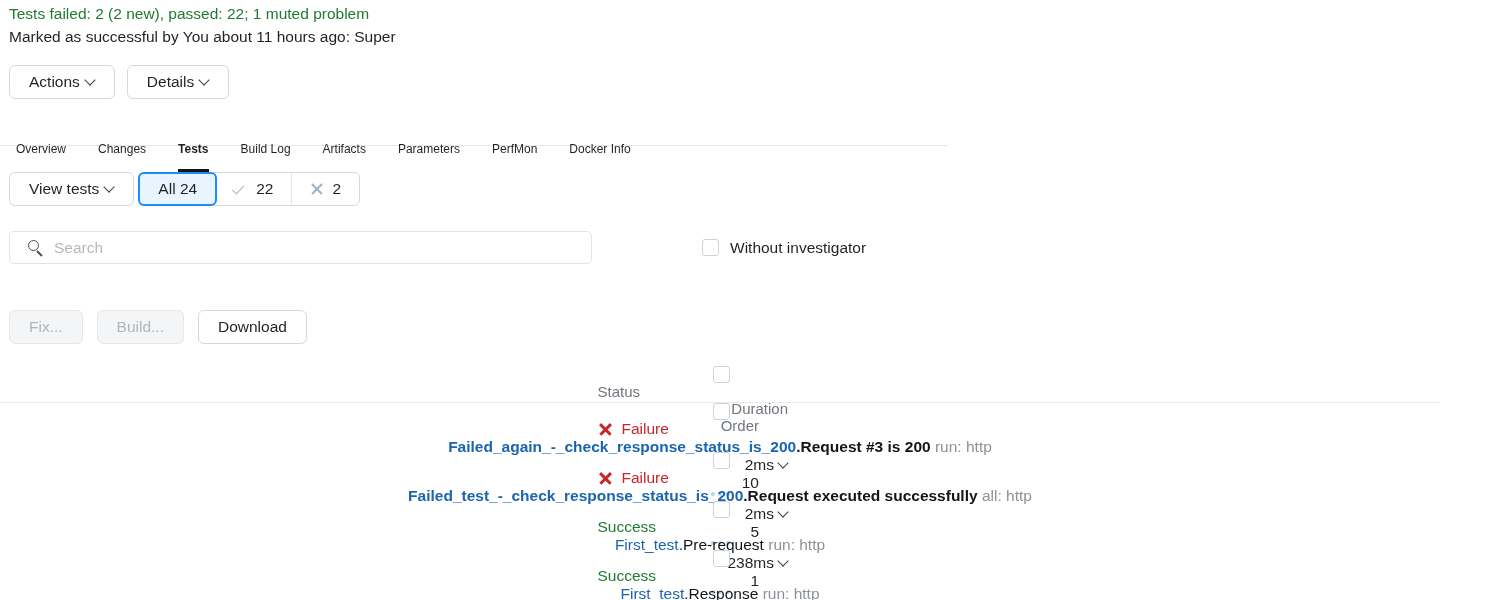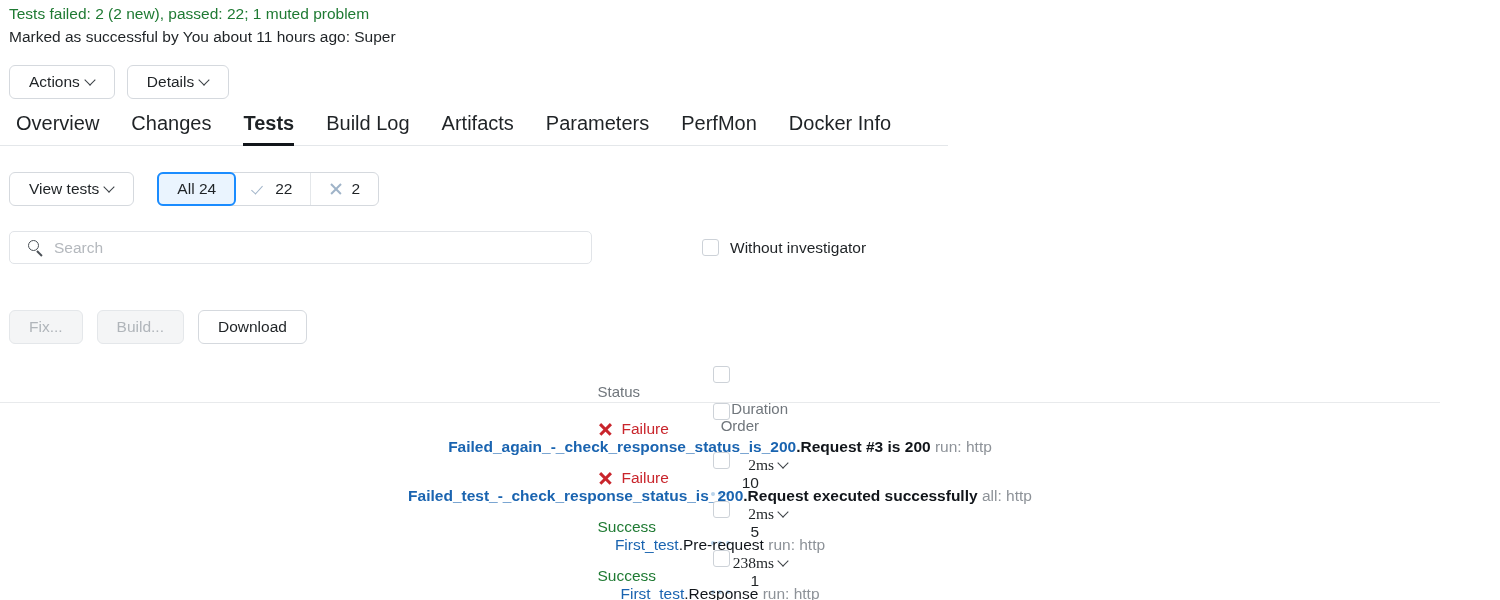--- a/index.html
+++ b/index.html
@@ -41,30 +41,30 @@
   }
 
   
   .tabs {
     position: absolute; left: 0; top: 108px; width: 948px; height: 38px;
     border-bottom: 1px solid #e4e7ea;
     display: flex; align-items: flex-start; gap: 0;
   }
   .tab {
     position: relative; padding: 0 16px; height: 37px; line-height: 30px;
-    font-size: 20px; color: #1f2326; cursor: pointer; white-space: nowrap;
+    font-size: 12px; color: #1f2326; cursor: pointer; white-space: nowrap; margin-top: 26px;
   }
   .tab.active { font-weight: bold; }
   .tab.active::after {
     content: ""; position: absolute; left: 16px; right: 16px; bottom: -1px;
     height: 3px; background: #11151a;
   }
 
   
-  .filter-row { position: absolute; left: 9px; top: 172px; display: flex; align-items: flex-start; gap: 23px; border-radius: 17px; }
+  .filter-row { position: absolute; left: 9px; top: 172px; display: flex; align-items: flex-start; gap: 4px; border-radius: 17px; }
   .seg {
     display: flex; align-items: stretch; height: 34px;
     border: 1px solid #d5d9de; border-radius: 6px; overflow: visible; background: #fff;
   }
   .seg-item {
     display: inline-flex; align-items: center; justify-content: center; gap: 8px;
     padding: 0 18px; font-size: 15.5px; color: #1f2326; cursor: pointer; white-space: nowrap;
     border-right: 1px solid #e4e7ea;
   }
   .seg-item:last-child { border-right: none; }
@@ -139,21 +139,21 @@
   .icon-x-big::after { transform: rotate(-45deg); }
   .status-fail { color: #c9252c; font-size: 15.5px; }
   .status-pass { color: #1f7a33; font-size: 15.5px; }
 
   .name-txt { font-size: 15.5px; white-space: nowrap; overflow: hidden; }
   .name-prefix { color: #1a64b0; }
   .name-suffix { color: #11151a; }
   .name-meta { color: #8d9298; }
   .bold .name-prefix, .bold .name-suffix { font-weight: bold; }
 
-  .dur-txt { font-size: 15.5px; color: #1f2326; display: inline-flex; align-items: center; gap: 5px; cursor: pointer; font-family: Liberation Serif, serif; }
+  .dur-txt { font-size: 15.5px; color: #1f2326; display: inline-flex; align-items: center; gap: 5px; cursor: pointer; }
   .ord-txt { font-size: 15.5px; color: #1f2326; }
   .dots { display: inline-flex; gap: 3.5px; cursor: pointer; }
   .dots i { width: 4px; height: 4px; border-radius: 50%; background: #b9d3ea; display: block; }
 </style>
 </head>
 <body>
 
 <div class="page">
 
   <div class="summary">

